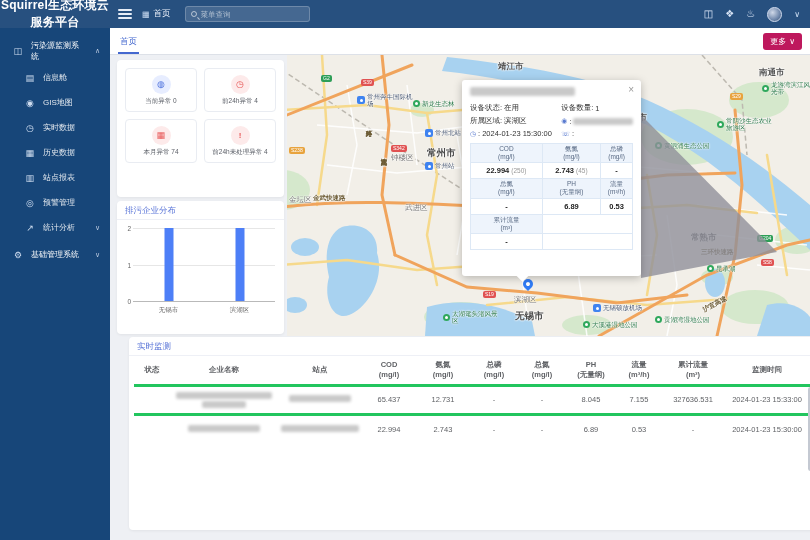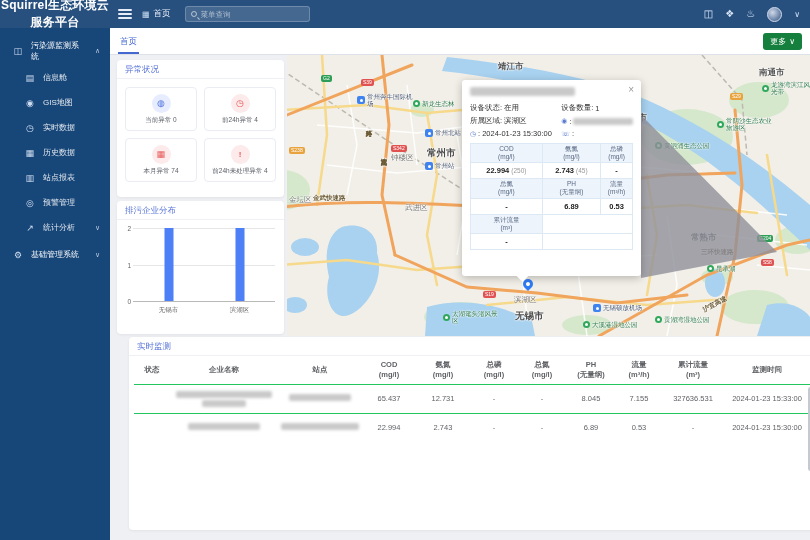--- a/index.html
+++ b/index.html
@@ -28,21 +28,21 @@
   .nav-item { display:flex; align-items:center; height:25px; color:rgba(255,255,255,.88); font-size:8px; cursor:pointer; padding-left:13px; gap:8px; }
   .nav-item.group { height:29px; color:#fff; }
   .nav-item.child { padding-left:25px; }
   .nav-ic { width:10px; text-align:center; font-size:9px; color:#cfddf0; flex:none; }
   .nav-caret { margin-left:auto; margin-right:10px; font-size:7px; color:#b9c9e0; }
 
   
   .tabstrip { position:absolute; left:110px; top:28px; width:700px; height:27px; background:#fff; border-bottom:1px solid #dde1e8; z-index:20; }
   .tab { position:absolute; left:8px; top:0; height:26px; line-height:26px; padding:0 2px; color:#4468cf; font-size:8.5px; cursor:pointer; }
   .tab::after { content:""; position:absolute; left:0; right:0; bottom:0; height:2px; background:#4468cf; }
-  .more-btn { position:absolute; right:8px; top:5px; height:17px; padding:0 7px; background:#15803d; color:#fff; font-size:8px; border:none; border-radius:3px; display:flex; align-items:center; gap:3px; cursor:pointer; }
+  .more-btn { position:absolute; right:8px; top:5px; height:17px; padding:0 7px; background:#be185d; color:#fff; font-size:8px; border:none; border-radius:3px; display:flex; align-items:center; gap:3px; cursor:pointer; }
 
   
   .card { position:absolute; background:#fff; border-radius:4px; box-shadow:0 1px 3px rgba(0,0,0,.06); }
   .card-hd { height:19px; line-height:19px; padding:0 8px; color:#5b76d8; font-size:8.5px; border-bottom:1px solid #eef0f6; }
   .alerts-card { left:117px; top:60px; width:167px; height:137px; }
   .stat-grid { display:grid; grid-template-columns:1fr 1fr; gap:7px; padding:8px; }
   .stat { border:1px solid #e9ecf2; border-radius:4px; height:44px; display:flex; flex-direction:column; align-items:center; justify-content:center; gap:3px; cursor:pointer; }
   .stat-ic { width:19px; height:19px; border-radius:50%; display:flex; align-items:center; justify-content:center; font-size:9px; }
   .stat-ic.blue { background:#e7edff; color:#4a6fdc; }
   .stat-ic.red { background:#fdeaea; color:#e85b5b; }
@@ -94,21 +94,21 @@
   .ptable td { font-size:7.5px; font-weight:bold; color:#222; padding:3px 0; }
   .ptable td .sub { font-weight:normal; color:#999; font-size:6.5px; }
 
   
   .redact { background:#c9c9c9; border-radius:2px; filter:blur(1.5px); height:7px; display:inline-block; }
 
   
   .monitor-card { left:129px; top:337px; width:686px; height:193px; overflow:hidden; }
   .mtable { width:676px; margin:0 5px; border-collapse:collapse; table-layout:fixed; }
   .mtable th { font-size:7.5px; color:#606266; font-weight:bold; padding:4px 0; line-height:1.3; }
-  .mtable td { font-size:7.5px; color:#606266; text-align:center; padding:0; height:29px; border-top:1px solid #22c55e;margin-top:24px; }
+  .mtable td { font-size:7.5px; color:#606266; text-align:center; padding:0; height:29px; border-top:3px solid #22c55e;margin-top:24px; }
   .dot { width:11px; height:11px; border-radius:50%; margin:0 auto; background:radial-gradient(circle at 35% 30%, #8ae650, #4cbd1e); }
   .rstack { display:flex; flex-direction:column; align-items:center; gap:2px; }
   .scroll-thumb { position:absolute; right:2px; top:50px; width:5px; height:84px; background:#c4c9d2; border-radius:3px; cursor:pointer; }
 </style>
 </head>
 <body>
 
 <div class="topbar">
   <div class="logo">Squirrel生态环境云服务平台</div>
   <div class="hamburger">
@@ -177,21 +177,20 @@
 
 <div class="tabstrip">
   <div class="tab">首页</div>
   <button class="more-btn">
     <span>更多</span>
     <span>∨</span>
   </button>
 </div>
 
 <div class="card alerts-card">
-  <div class="card-hd">异常状况</div>
   <div class="stat-grid">
     <div class="stat">
       <div class="stat-ic blue">◍</div>
       <div class="stat-label">当前异常 0</div>
     </div>
     <div class="stat">
       <div class="stat-ic red">◷</div>
       <div class="stat-label">前24h异常 4</div>
     </div>
     <div class="stat">

